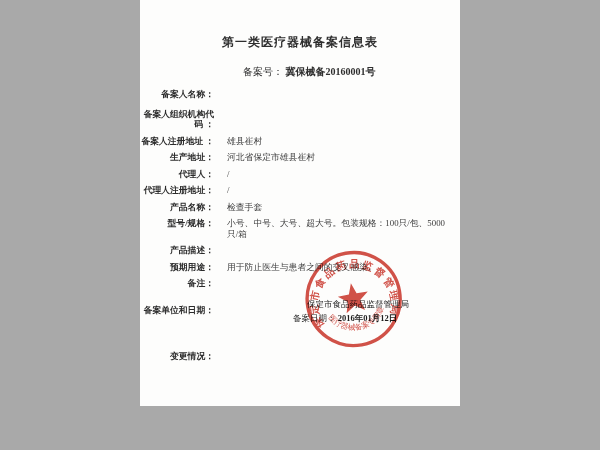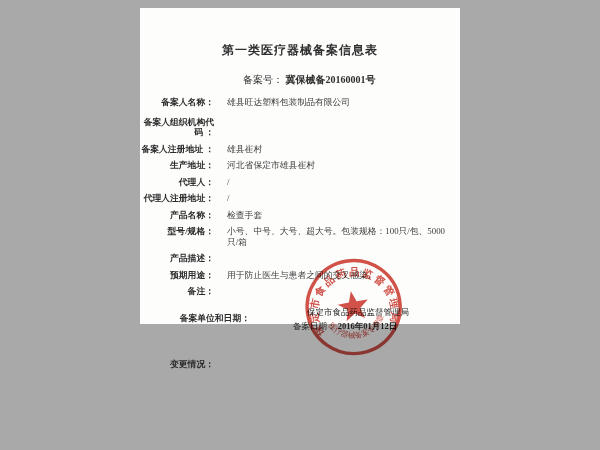--- a/index.html
+++ b/index.html
@@ -1,21 +1,21 @@
 <!DOCTYPE html>
 <html><head>
 <meta charset="utf-8">
 <style>
   * { margin:0; padding:0; box-sizing:border-box; }
   html,body { width:600px; height:450px; overflow:hidden; }
   body { font-family:"Liberation Serif","DejaVu Serif",serif; }
 
   .stage { position:relative; width:600px; height:450px; background:#a9a9a9; }
   .paper {
-    position:absolute; left:140px; top:8px; width:320px; height:316px;
+    position:absolute; left:140px; top:0; width:320px; height:406px;
     background:#fdfdfc;
   }
 
   .doc-title {
     padding-top:34px; text-align:center;
     font-size:12px; font-weight:bold; letter-spacing:1px; color:#2e2e2e;
   }
 
   .regno-line {
     margin-top:14px; padding-left:103px;
@@ -32,21 +32,21 @@
   .row .val {
     padding-left:13px; width:238px;
     font-size:8.8px; color:#3c3c3c;
   }
   .row.gap-lg { margin-top:9px; }
 
   .filing-section { position:relative; margin-top:16px; z-index:1; }
   .filing-label-row { display:flex; }
   .filing-label-row .lbl {
     width:74px; flex:0 0 74px; text-align:right;
-    font-size:8.8px; font-weight:bold; color:#2b2b2b;margin-left:36px;
+    font-size:8.8px; font-weight:bold; color:#2b2b2b;
   }
   .filing-value {
     position:absolute; left:153px; top:-8px; width:160px;
     font-size:8.5px; color:#1e1e1e; line-height:14px;
   }
   .filing-value .unit-line { padding-left:14px; white-space:nowrap; }
   .filing-value .date-line { white-space:nowrap; }
   .filing-value .date-val { font-weight:bold; }
 
   .change-section { display:flex; margin-top:34px; }
@@ -70,21 +70,20 @@
     <div class="doc-title">第一类医疗器械备案信息表</div>
 
     <div class="regno-line">
       <span>备案号：</span>
       <span class="val">冀保械备20160001号</span>
     </div>
 
     <div class="rows">
       <div class="row">
         <span class="lbl">备案人名称：</span>
-        <span class="val">雄县旺达塑料包装制品有限公司</span>
       </div>
       <div class="row gap-lg">
         <span class="lbl">备案人组织机构代码 ：</span>
       </div>
       <div class="row">
         <span class="lbl">备案人注册地址 ：</span>
         <span class="val">雄县崔村</span>
       </div>
       <div class="row">
         <span class="lbl">生产地址：</span>

